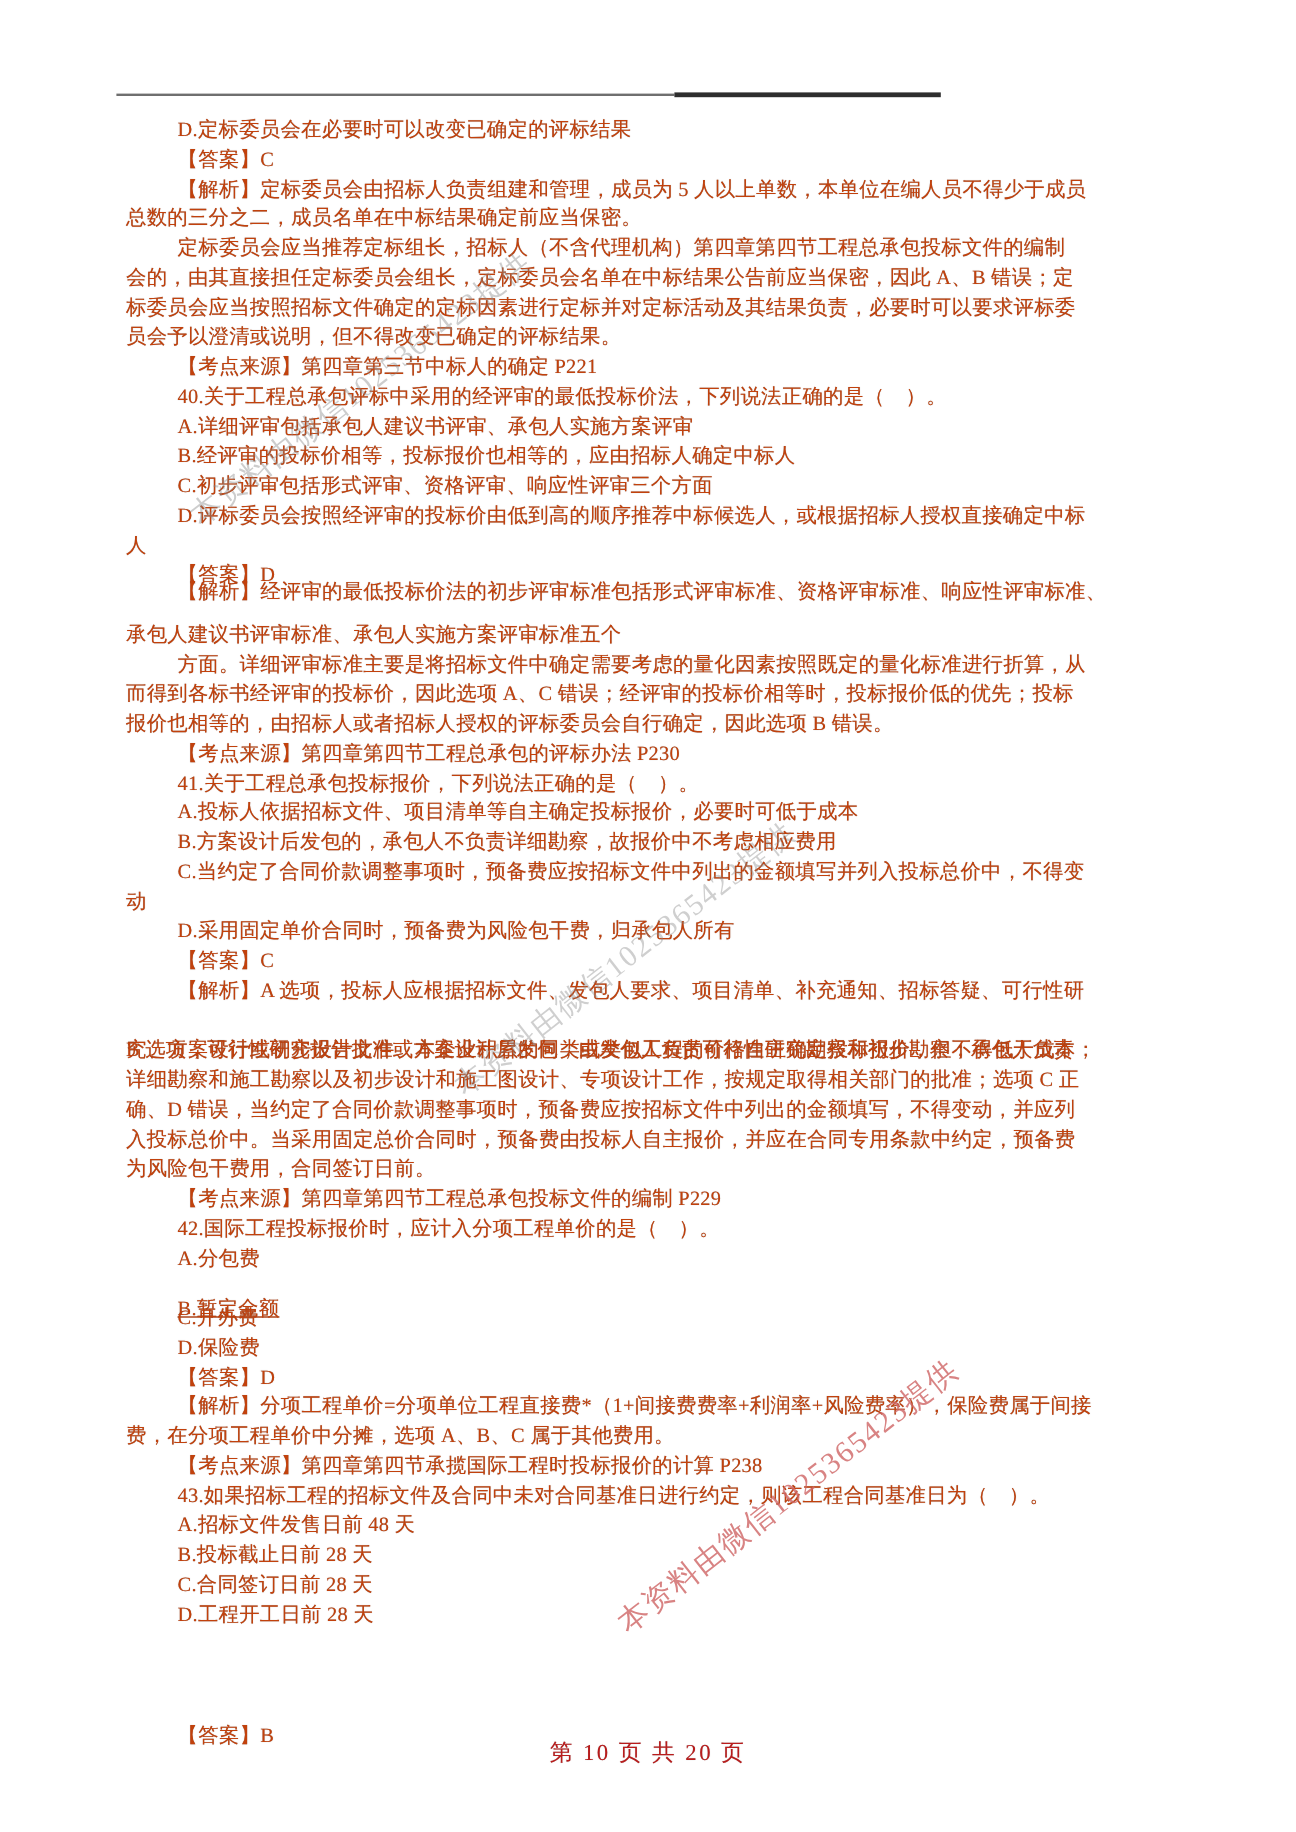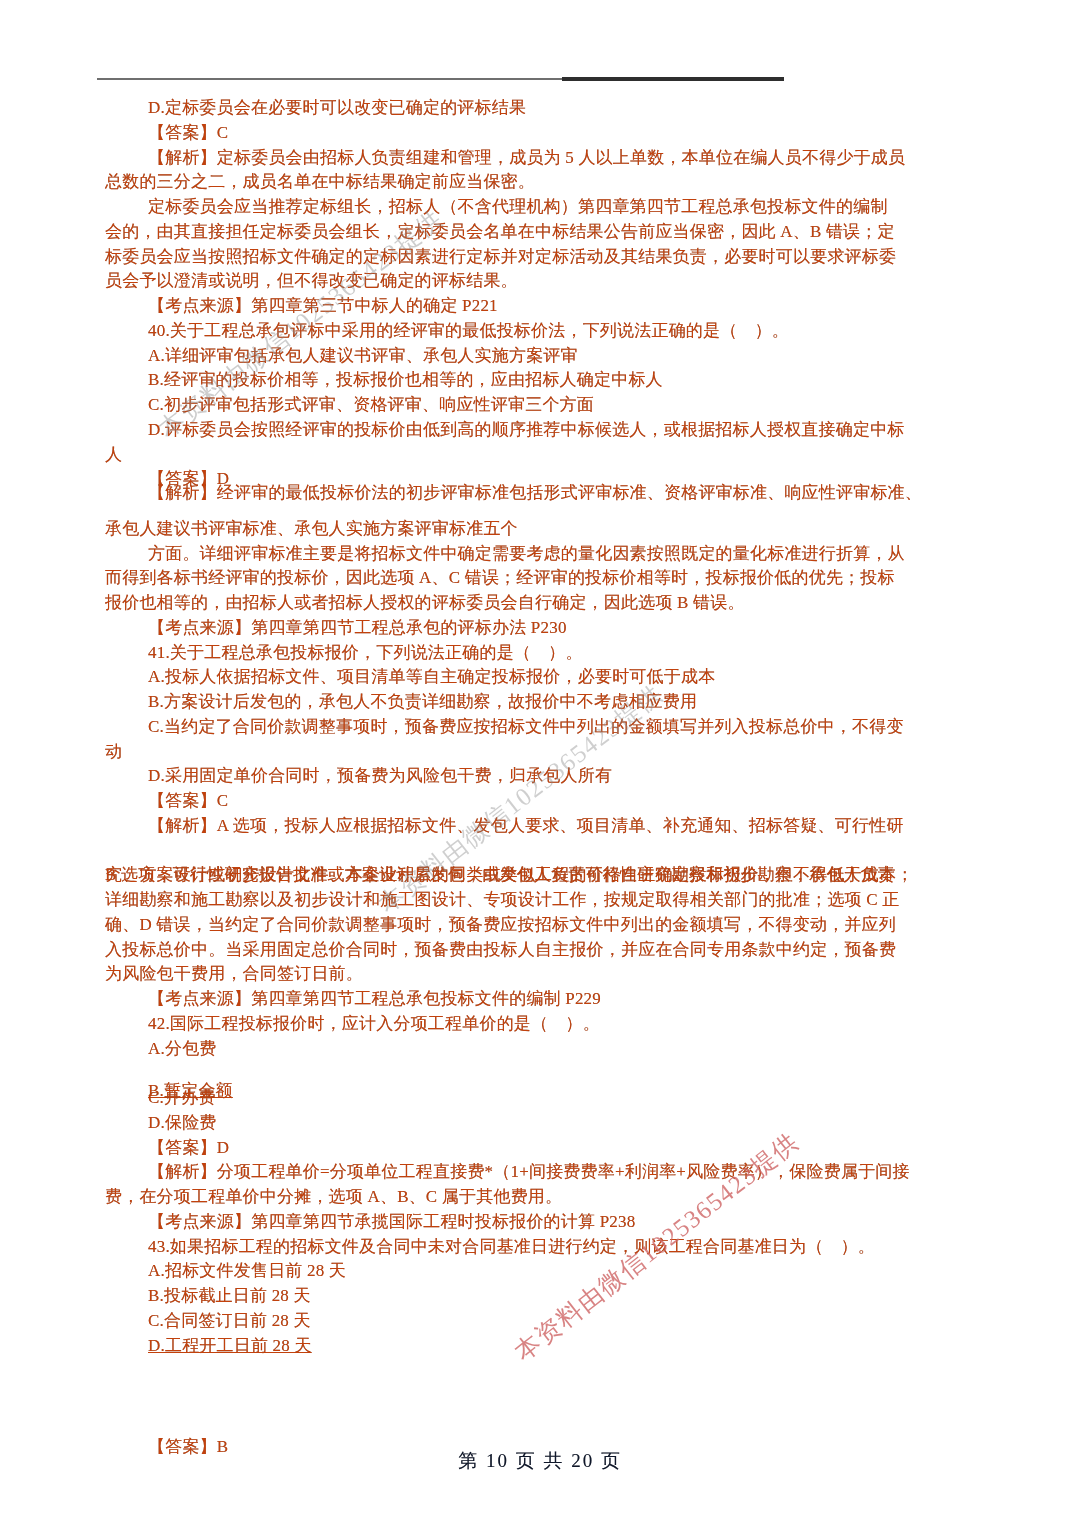--- a/index.html
+++ b/index.html
@@ -37,21 +37,21 @@
     font-family:"Liberation Serif","DejaVu Serif",serif;
   }
   #wm-a{left:172px;top:412px;color:rgba(135,135,135,0.42);}
   #wm-b{left:392px;top:887px;color:rgba(135,135,135,0.40);}
   #wm-c{left:528px;top:1335px;color:rgba(207,104,104,0.82);}
   
   #footer{
     position:absolute;
     left:0;top:1448px;width:1080px;
     text-align:center;
-    font-size:19px;color:#0f172a;
+    font-size:19px;color:#b91c1c;
     letter-spacing:2px;
     text-shadow:0 0 0.6px rgba(90,90,90,0.5);
   }
 </style>
 </head>
 <body>
 
 <div id="page">
   <div id="rule-light" class="rule"></div>
   <div id="rule-dark" class="rule"></div>
@@ -97,24 +97,24 @@
       <div class="line indent" style="top: 1010.75px;">42.国际工程投标报价时，应计入分项工程单价的是（　）。</div>
       <div class="line indent" style="top: 1035.5px;">A.分包费</div>
       <div class="line indent" style="top: 1078px; text-decoration: underline;">B.暂定金额</div>
       <div class="line indent" style="top: 1085px;">C.开办费</div>
       <div class="line indent" style="top: 1109.75px;">D.保险费</div>
       <div class="line indent" style="top: 1134.5px;">【答案】D</div>
       <div class="line indent" style="top: 1159.25px;">【解析】分项工程单价=分项单位工程直接费*（1+间接费费率+利润率+风险费率），保险费属于间接</div>
       <div class="line" style="top: 1184px;">费，在分项工程单价中分摊，选项 A、B、C 属于其他费用。</div>
       <div class="line indent" style="top: 1208.75px;">【考点来源】第四章第四节承揽国际工程时投标报价的计算 P238</div>
       <div class="line indent" style="top: 1233.5px;">43.如果招标工程的招标文件及合同中未对合同基准日进行约定，则该工程合同基准日为（　）。</div>
-      <div class="line indent" style="top: 1258.25px;">A.招标文件发售日前 28 天</div>
+      <div class="line indent" style="top: 1258.25px;">A.招标文件发售日前 48 天</div>
       <div class="line indent" style="top: 1283px;">B.投标截止日前 28 天</div>
       <div class="line indent" style="top: 1307.75px;">C.合同签订日前 28 天</div>
-      <div class="line indent" style="top: 1332.5px; text-decoration: underline;">D.工程开工日前 28 天</div>
+      <div class="line indent" style="top: 1332.5px;">D.工程开工日前 28 天</div>
       <div class="line indent" style="top: 1434px;">【答案】B</div>
     </div>
 
   <div id="wm-a" class="wm">本资料由微信1025365423提供</div>
   <div id="wm-b" class="wm">本资料由微信1025365423提供</div>
   <div id="wm-c" class="wm">本资料由微信1025365423提供</div>
 
   <div id="footer">第 10 页 共 20 页</div>
 </div>
 

